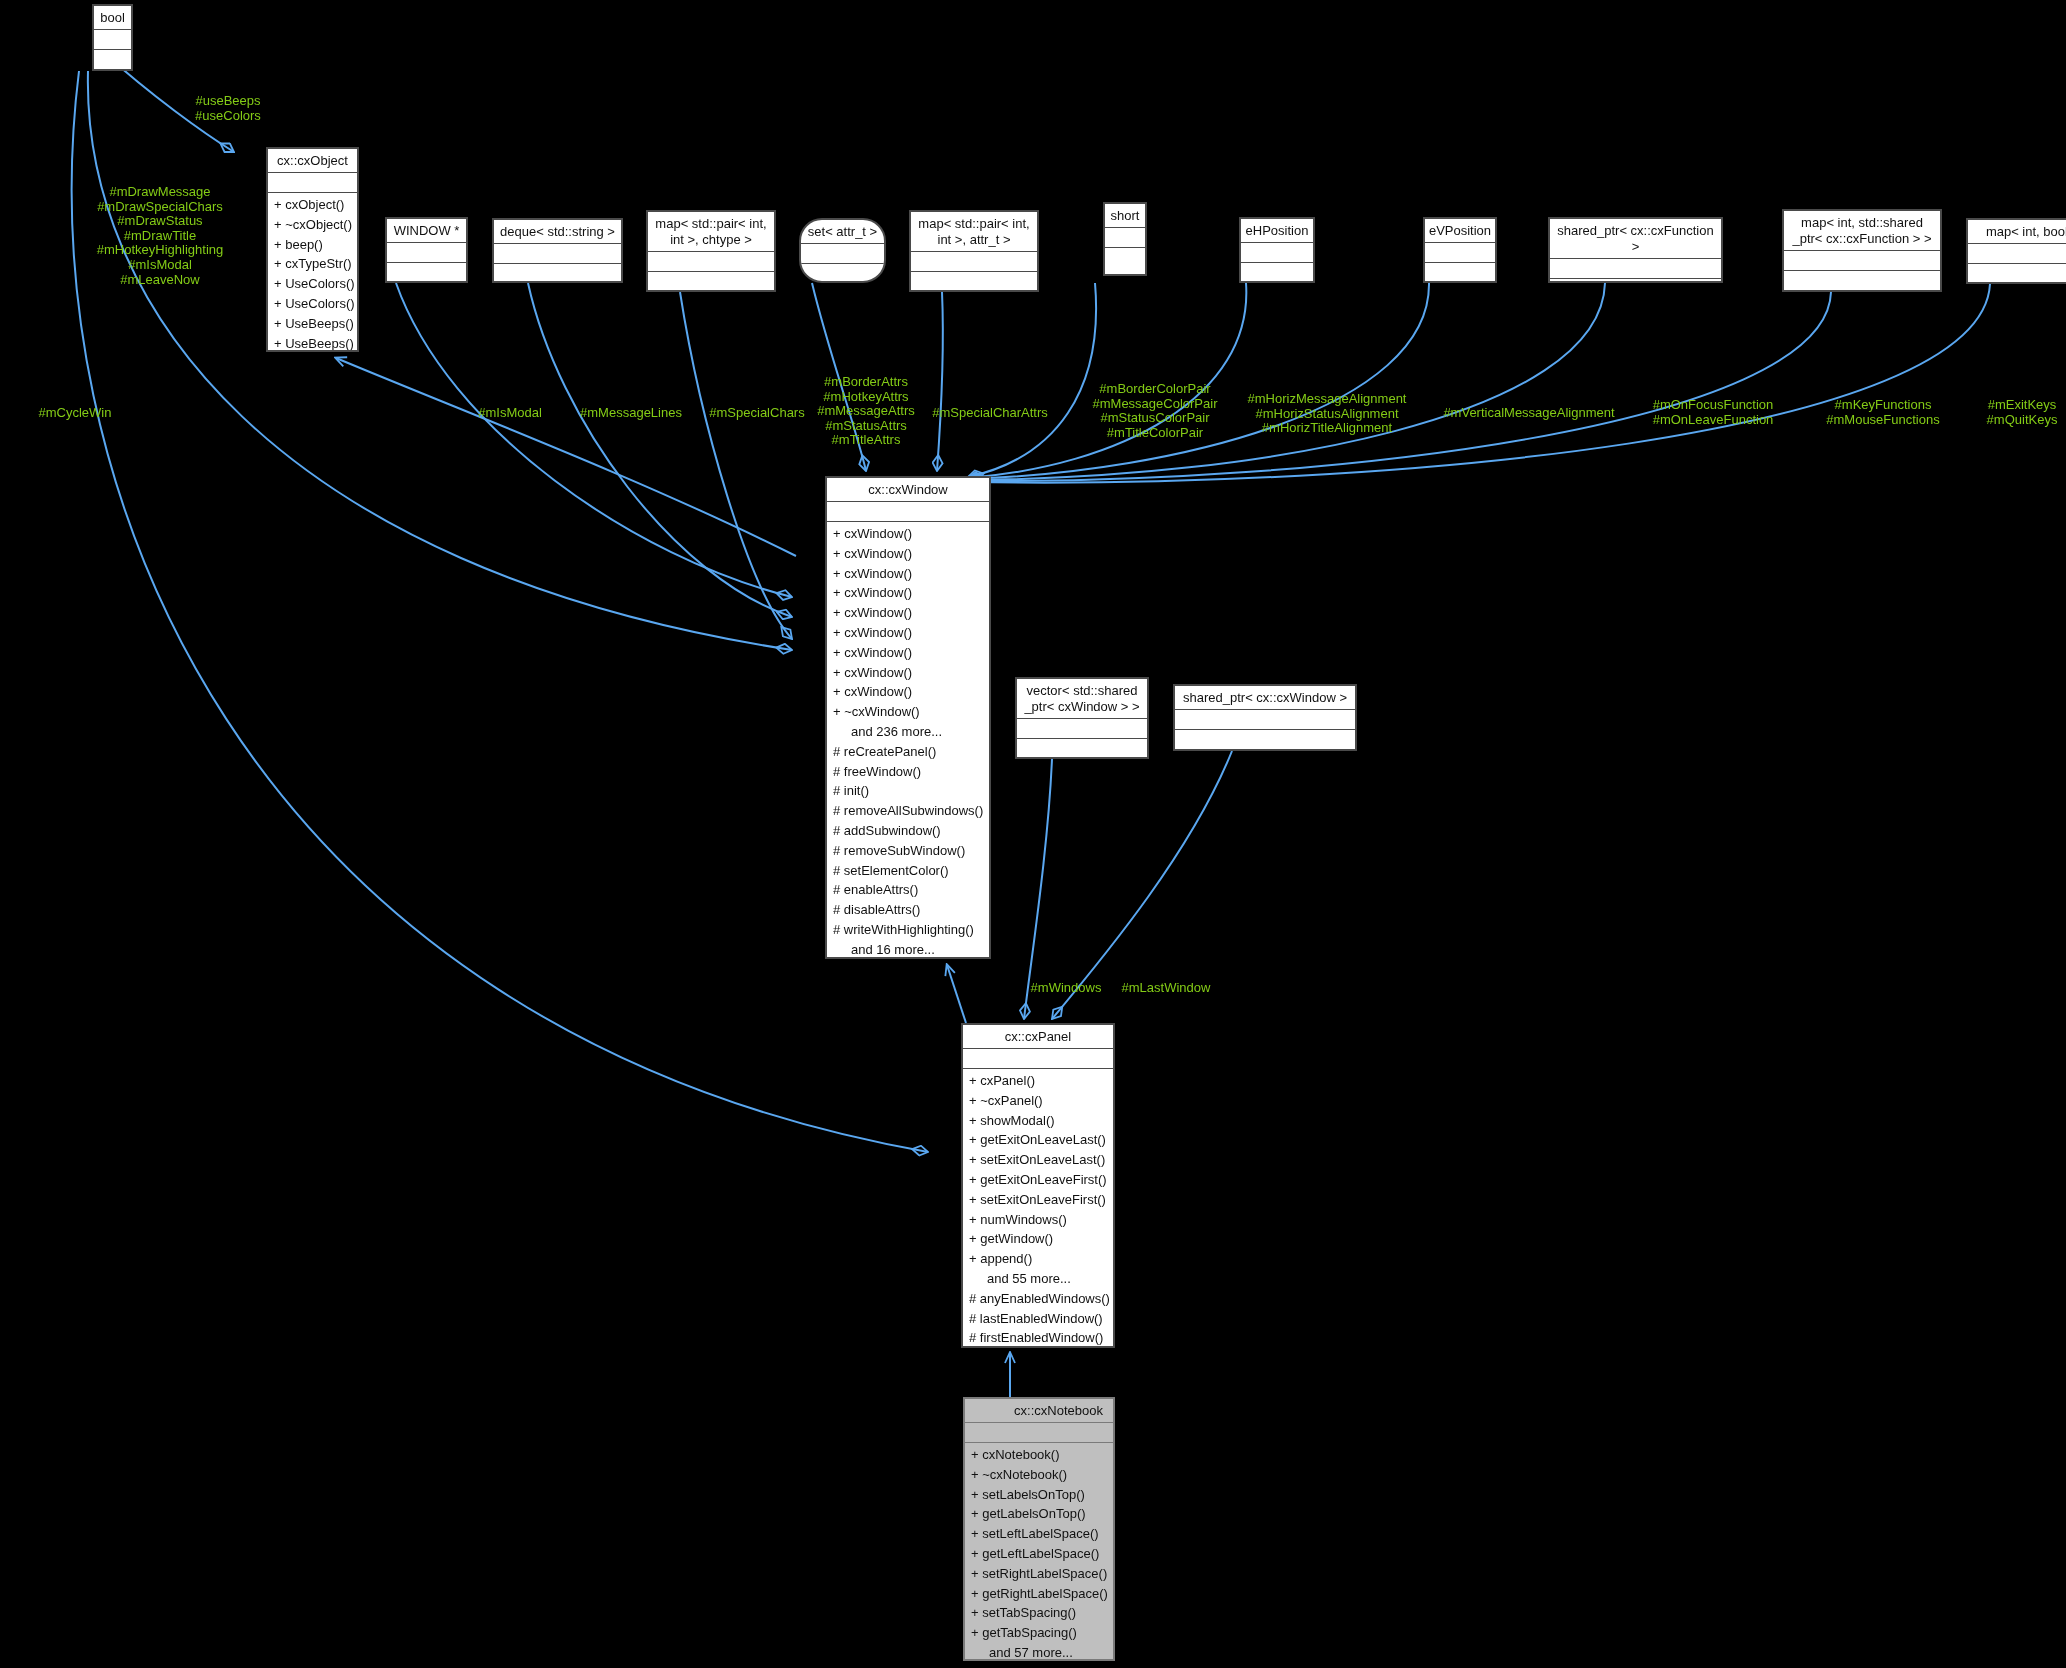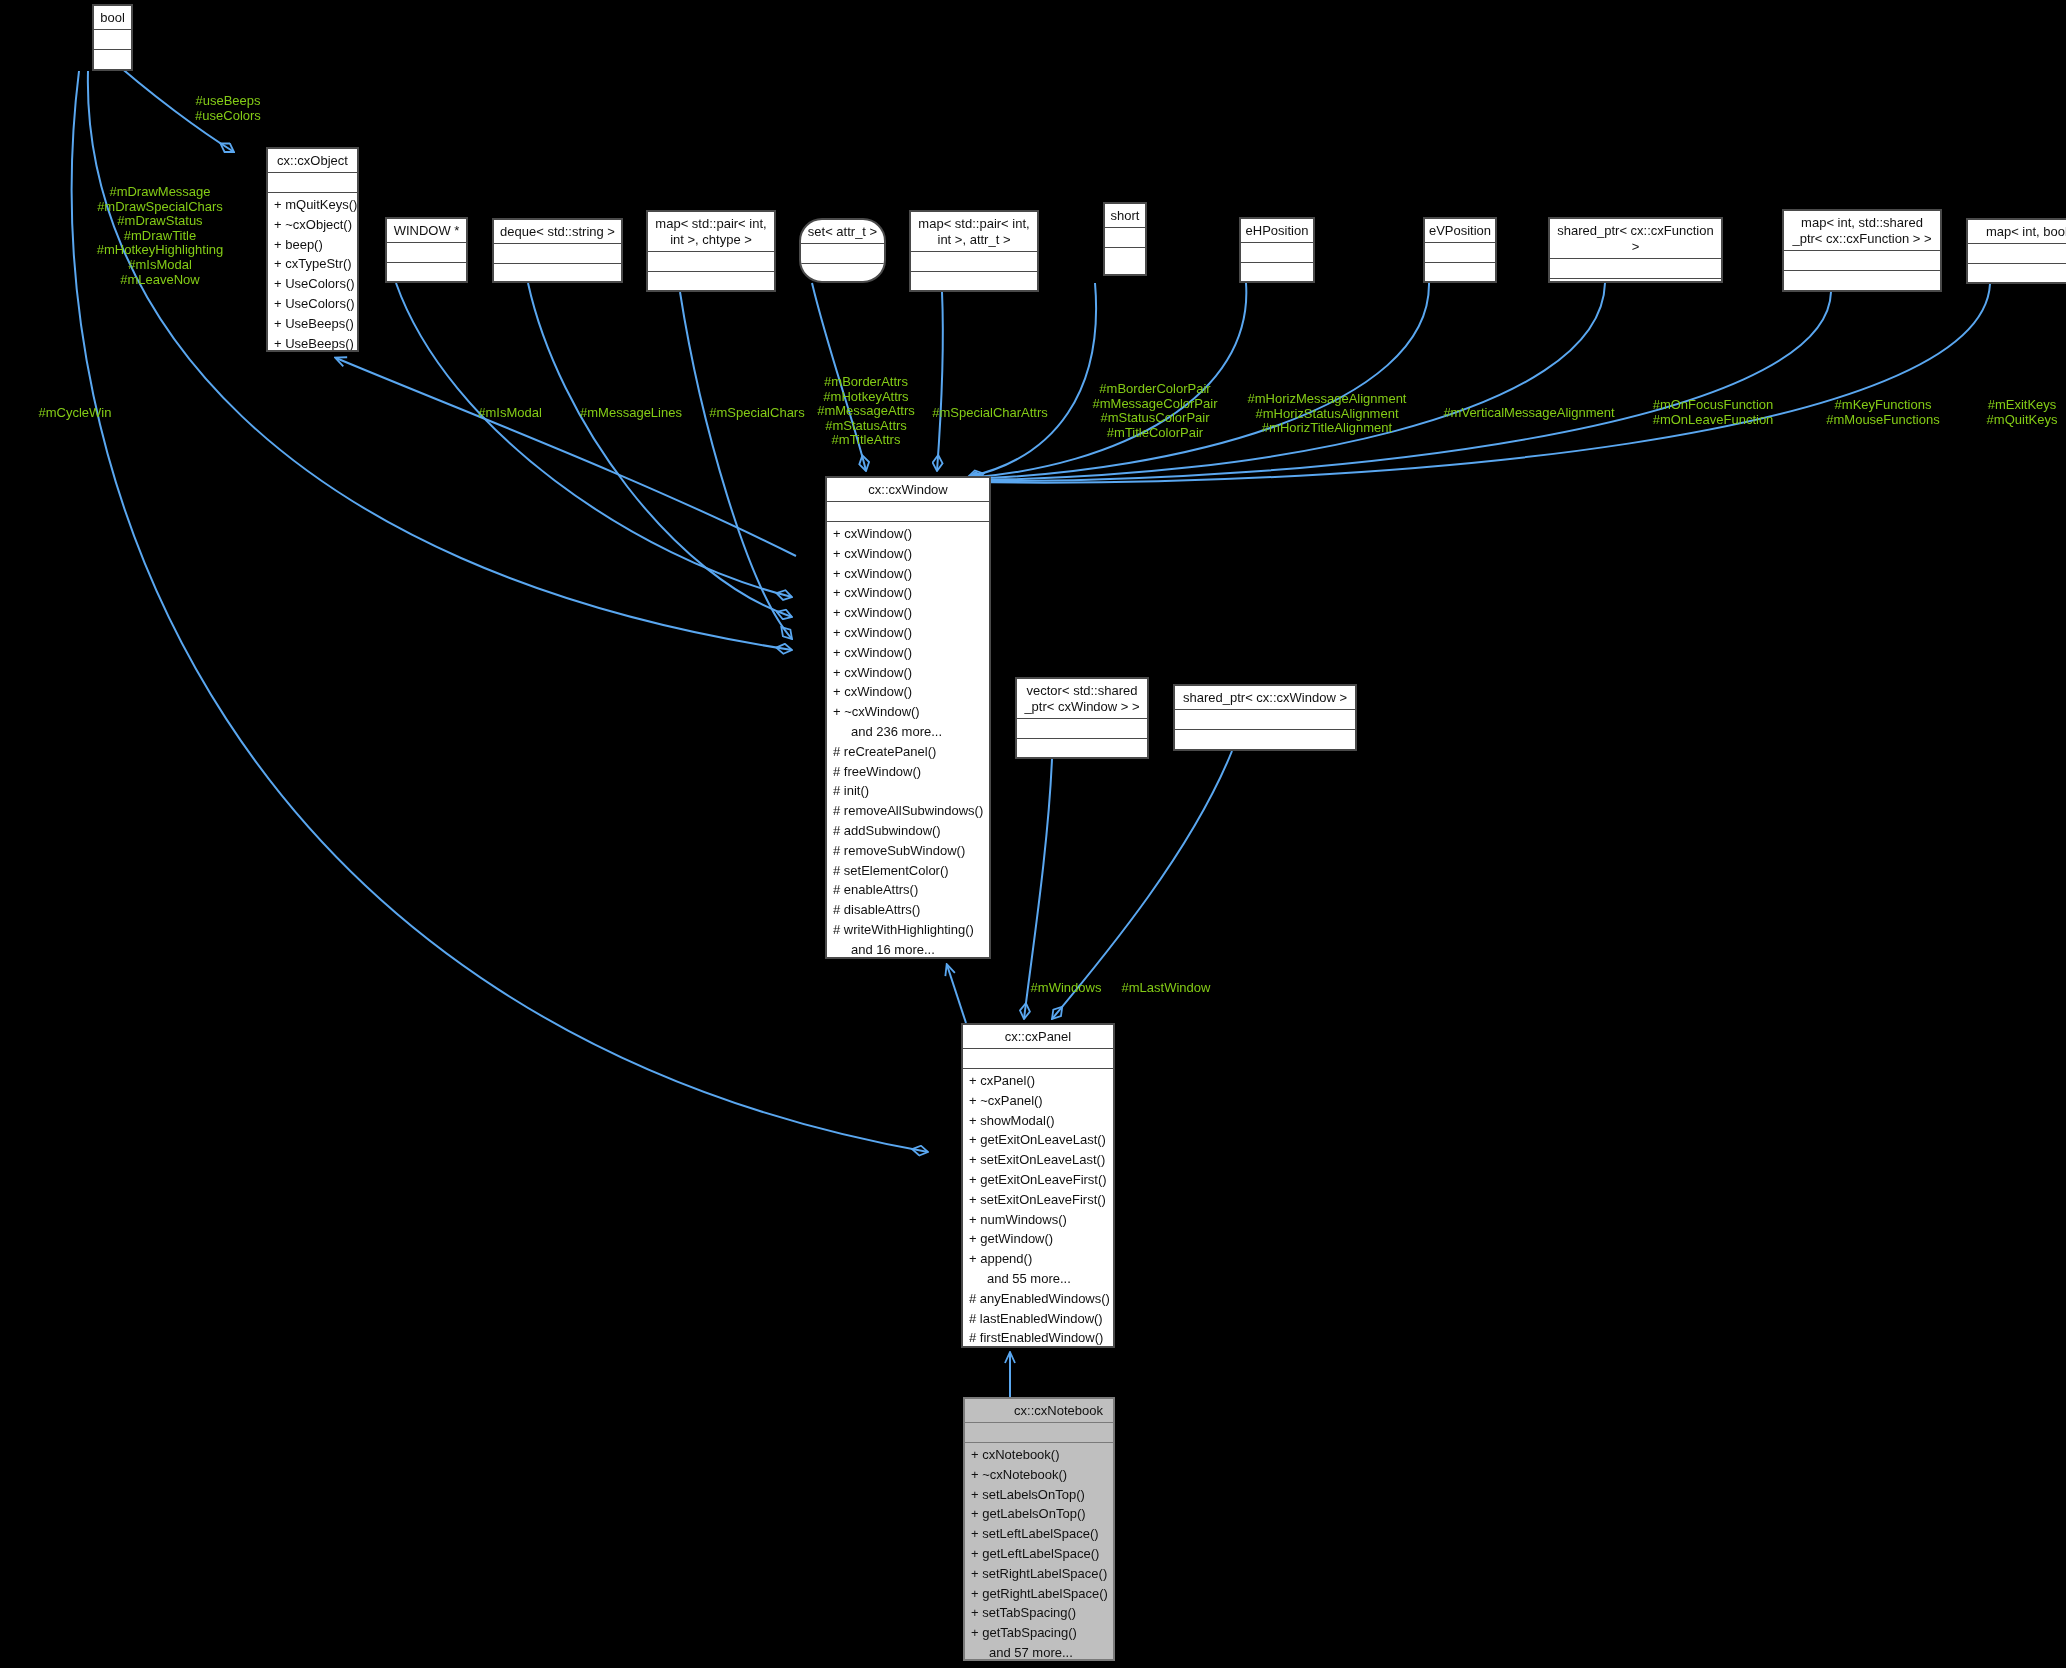--- a/index.html
+++ b/index.html
@@ -59,21 +59,21 @@
       </div>
       <div class="cmp"></div>
       <div class="cmp last"></div>
     </div>
     <div class="uml-box" style="left: 237px; top: 147px; width: 93px; height: 205px;">
       <div class="ttl">
         <div>cx::cxObject</div>
       </div>
       <div class="cmp"></div>
       <div class="methods">
-        <div class="m">+ mQuitKeys()</div>
+        <div class="m">+ cxObject()</div>
         <div class="m">+ ~cxObject()</div>
         <div class="m">+ beep()</div>
         <div class="m">+ cxTypeStr()</div>
         <div class="m">+ UseColors()</div>
         <div class="m">+ UseColors()</div>
         <div class="m">+ UseBeeps()</div>
         <div class="m">+ UseBeeps()</div>
       </div>
     </div>
     <div class="uml-box" style="left: 356px; top: 217px; width: 83px; height: 66px;">

